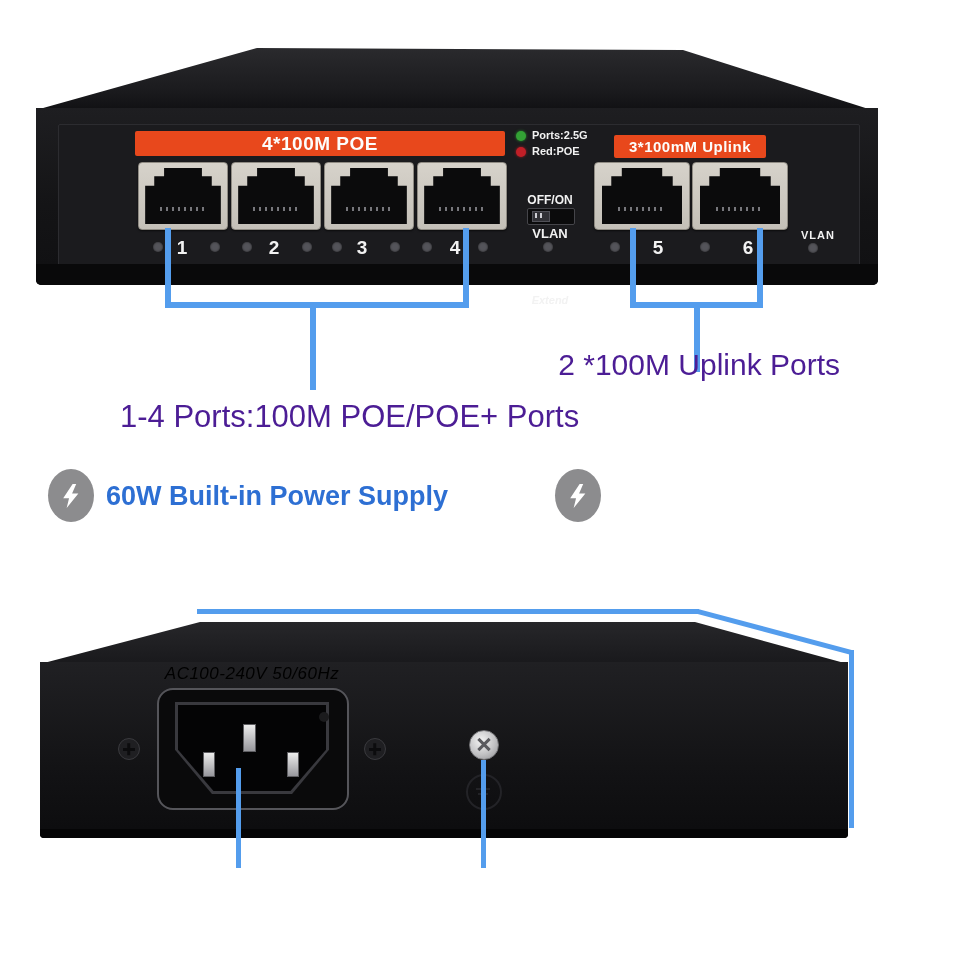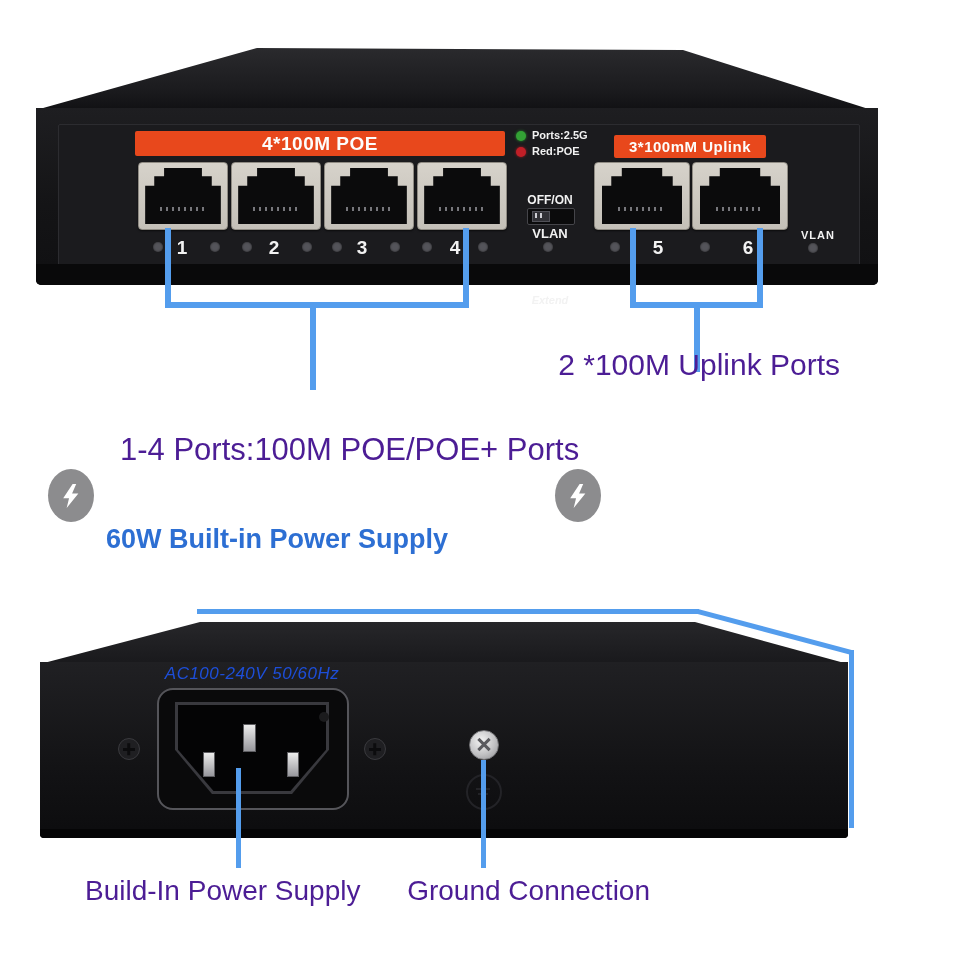--- a/index.html
+++ b/index.html
@@ -52,21 +52,21 @@
 
   
   .rtopface{left:40px;top:612px;width:808px;height:52px;
             clip-path:polygon(160px 10px,655px 10px,808px 52px,0px 52px);
             background:linear-gradient(180deg,#2a2a2d,#19191c);}
   .rfrontface{left:40px;top:662px;width:808px;height:176px;
               background:linear-gradient(180deg,#202023 0%,#131315 60%,#0c0c0e 100%);
               border-radius:0 0 4px 4px;}
   .rbottom{position:absolute;left:0;bottom:0;width:100%;height:9px;background:#050506;
            border-radius:0 0 4px 4px;}
-  .actext{color:#1d4ed8;font-size:17px;font-style:italic;letter-spacing:0.5px;
+  .actext{color:#000000;font-size:17px;font-style:italic;letter-spacing:0.5px;
           text-align:center;white-space:nowrap;}
   .inlet{left:157px;top:688px;width:188px;height:118px;background:#0a0a0b;
          border:2px solid #55555a;border-radius:16px;}
   .inlet-inner-bg{position:absolute;left:16px;top:12px;width:154px;height:92px;background:#39393e;
          clip-path:polygon(0 0,100% 0,100% 52%,76% 100%,24% 100%,0 52%);}
   .inlet-inner{position:absolute;left:19px;top:15px;width:148px;height:86px;background:#040405;
          clip-path:polygon(0 0,100% 0,100% 52%,76% 100%,24% 100%,0 52%);}
   .pin{position:absolute;background:linear-gradient(180deg,#ededed,#97979c);border:1px solid #5e5e62;}
   .screw{position:absolute;width:20px;height:20px;border-radius:50%;background:#1f1f22;
          border:1px solid #3a3a3e;}
@@ -160,29 +160,29 @@
   <div class="abs bline" style="left:165px;top:228px;width:6px;height:80px;"></div>
   <div class="abs bline" style="left:463px;top:228px;width:6px;height:80px;"></div>
   <div class="abs bline" style="left:165px;top:302px;width:304px;height:6px;"></div>
   <div class="abs bline" style="left:310px;top:308px;width:6px;height:82px;"></div>
 
   <div class="abs bline" style="left:630px;top:228px;width:6px;height:80px;"></div>
   <div class="abs bline" style="left:757px;top:228px;width:6px;height:80px;"></div>
   <div class="abs bline" style="left:630px;top:302px;width:133px;height:6px;"></div>
   <div class="abs bline" style="left:694px;top:308px;width:6px;height:64px;"></div>
 
-  <div class="abs caption" style="left:120px;top:399px;width:440px;font-size:31px;margin-top:33px;">1-4 Ports:100M POE/POE+ Ports</div>
+  <div class="abs caption" style="left:120px;top:399px;width:440px;font-size:31px;">1-4 Ports:100M POE/POE+ Ports</div>
   <div class="abs caption" style="left:555px;top:348px;width:285px;font-size:30px;">2 *100M Uplink Ports</div>
 
   <div class="abs feat-icon" style="left:48px;top:469px;">
     <svg viewBox="0 0 24 24">
         <path d="M13.5 1 L4.8 14 h5.4 L8 23 l10.8-13.2 h-5.8 L16.8 1 Z" fill="#ffffff"></path>
       </svg>
   </div>
-  <div class="abs feat-text" style="left:106px;top:481px;margin-top:43px;">60W Built-in Power Supply</div>
+  <div class="abs feat-text" style="left:106px;top:481px;">60W Built-in Power Supply</div>
 
   <div class="abs feat-icon" style="left:555px;top:469px;">
     <svg viewBox="0 0 24 24">
         <path d="M13.5 1 L4.8 14 h5.4 L8 23 l10.8-13.2 h-5.8 L16.8 1 Z" fill="#ffffff"></path>
       </svg>
   </div>
 
   <div class="abs bline" style="left:197px;top:609px;width:502px;height:5px;"></div>
   <div class="abs bline" style="left:698px;top:609px;width:160px;height:5px;transform:rotate(14.9deg);transform-origin:0 0;"></div>
   <div class="abs bline" style="left:849px;top:650px;width:5px;height:178px;"></div>
@@ -215,16 +215,14 @@
       <div class="b1"></div>
       <div class="b2"></div>
     </div>
   <div class="abs gsym">
     <i style="top:12px;"></i>
       <i style="top:17px;left:10px;width:10px;"></i>
   </div>
 
   <div class="abs bline" style="left:236px;top:768px;width:5px;height:100px;"></div>
   <div class="abs bline" style="left:481px;top:760px;width:5px;height:108px;"></div>
-  <div class="abs caption" style="left:85px;top:875px;width:270px;font-size:28px;">Build-In Power Supply</div>
-  <div class="abs caption" style="left:395px;top:875px;width:255px;font-size:28px;">Ground Connection</div>
 
 </div>
 
 </body></html>

